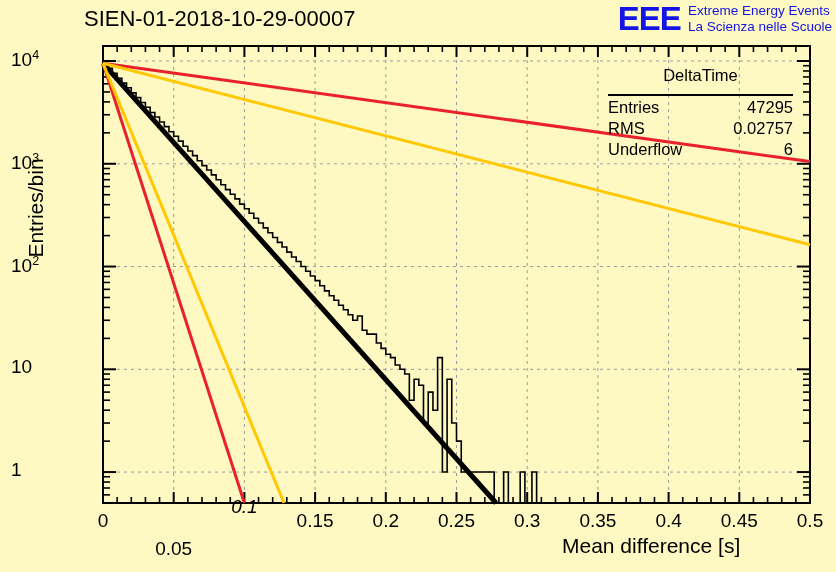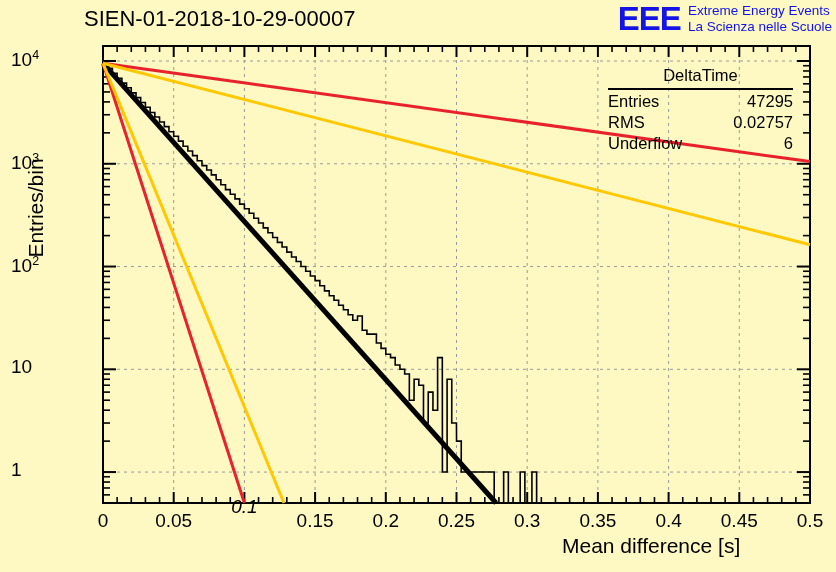--- a/index.html
+++ b/index.html
@@ -80,21 +80,21 @@
     left: 608px;
     top: 66px;
     width: 185px;
     font-size: 16.5px;
     color: #000;
     z-index: 6;
   }
   .stats-title {
     text-align: center;
     border-bottom: 2px solid #000;
-    padding-bottom: 3px;
+    padding-bottom: 9px;
     margin-bottom: 1px;
   }
   .stats-row {
     display: flex;
     justify-content: space-between;
     line-height: 1.27;
   }
   .stats-row .k { text-align: left; }
   .stats-row .v { text-align: right; }
   .tick-label-y {
@@ -350,21 +350,21 @@
 
   <div id="ytick-layer">
       <div class="tick-label-y" style="left: 11px; top: 459.065px; width: 84px;">1</div>
       <div class="tick-label-y" style="left: 11px; top: 356.303px; width: 84px;">10</div>
       <div class="tick-label-y" style="left: 11px; top: 253.541px; width: 84px;">10<sup>2</sup></div>
       <div class="tick-label-y" style="left: 11px; top: 150.779px; width: 84px;">10<sup>3</sup></div>
       <div class="tick-label-y" style="left: 11px; top: 48.0164px; width: 84px;">10<sup>4</sup></div>
     </div>
   <div id="xtick-layer">
       <div class="tick-label-x" style="left: 63px; top: 510px; width: 80px;">0</div>
-      <div class="tick-label-x" style="left: 133.7px; top: 510px; width: 80px;">0.05</div>
+      <div class="tick-label-x" style="left: 133.7px; top: 538px; width: 80px;">0.05</div>
       <div class="tick-label-x" style="left: 204.4px; top: 496px; width: 80px; font-style: italic;">0.1</div>
       <div class="tick-label-x" style="left: 275.1px; top: 510px; width: 80px;">0.15</div>
       <div class="tick-label-x" style="left: 345.8px; top: 510px; width: 80px;">0.2</div>
       <div class="tick-label-x" style="left: 416.5px; top: 510px; width: 80px;">0.25</div>
       <div class="tick-label-x" style="left: 487.2px; top: 510px; width: 80px;">0.3</div>
       <div class="tick-label-x" style="left: 557.9px; top: 510px; width: 80px;">0.35</div>
       <div class="tick-label-x" style="left: 628.6px; top: 510px; width: 80px;">0.4</div>
       <div class="tick-label-x" style="left: 699.3px; top: 510px; width: 80px;">0.45</div>
       <div class="tick-label-x" style="left: 770px; top: 510px; width: 80px;">0.5</div>
     </div>

